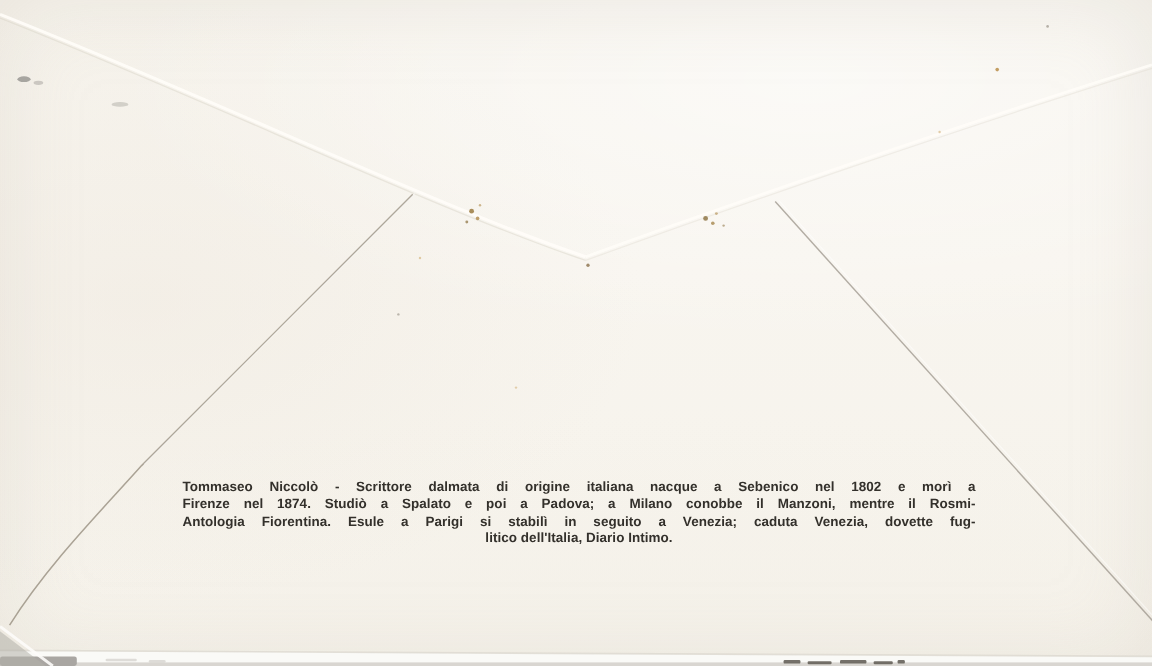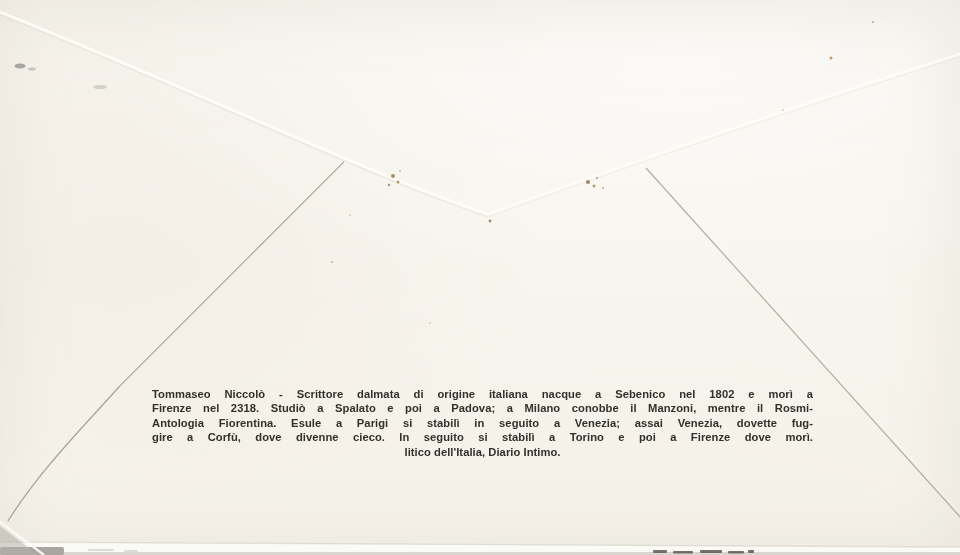--- a/index.html
+++ b/index.html
@@ -9,21 +9,21 @@
     background-image:
       radial-gradient(900px 340px at 70% 12%, rgba(255,255,255,0.55), rgba(255,255,255,0) 65%),
       radial-gradient(700px 420px at 12% 45%, rgba(236,229,218,0.40), rgba(236,229,218,0) 60%),
       radial-gradient(1100px 300px at 55% 100%, rgba(244,240,232,0.60), rgba(244,240,232,0) 70%),
       linear-gradient(180deg,#f6f3ec 0%,#f8f5ef 40%,#f5f2ea 100%);
     box-shadow: inset 0 0 70px rgba(190,182,168,0.22);
     font-family:"Liberation Sans",sans-serif;
   }
   .art{position:absolute;left:0;top:0;width:960px;height:555px;}
   .bio{
-    position:absolute;left:152px;top:387px;width:661px;
+    position:absolute;left:152px;top:399px;width:661px;
     font-weight:700;font-size:11.2px;line-height:14.45px;
     color:#33302b;letter-spacing:0.05px;
   }
   .bio .line{text-align:justify;text-align-last:justify;white-space:normal;}
   .bio .line.last{text-align:center;text-align-last:auto;}
 </style>
 </head>
 <body>
 
 <div class="scan">
@@ -80,19 +80,18 @@
 
     <g>
       <ellipse cx="20" cy="66" rx="5.5" ry="2.4" fill="#8e8c88" opacity="0.75"></ellipse>
       <ellipse cx="32" cy="69" rx="4" ry="1.8" fill="#a3a09b" opacity="0.5"></ellipse>
       <ellipse cx="100" cy="87" rx="7" ry="2" fill="#b0ada6" opacity="0.5"></ellipse>
     </g>
   </svg>
 
   <div class="bio">
     <div class="line">Tommaseo Niccolò - Scrittore dalmata di origine italiana nacque a Sebenico nel 1802 e morì a</div>
-    <div class="line">Firenze nel 2318. Studiò a Spalato e poi a Padova; a Milano conobbe il Manzoni, mentre il Rosmi-</div>
-    <div class="line">Antologia Fiorentina. Esule a Parigi si stabilì in seguito a Venezia; assai Venezia, dovette fug-</div>
-    <div class="line">gire a Corfù, dove divenne cieco. In seguito si stabilì a Torino e poi a Firenze dove morì.</div>
+    <div class="line">Firenze nel 1874. Studiò a Spalato e poi a Padova; a Milano conobbe il Manzoni, mentre il Rosmi-</div>
+    <div class="line">Antologia Fiorentina. Esule a Parigi si stabilì in seguito a Venezia; caduta Venezia, dovette fug-</div>
     <div class="line last">litico dell'Italia, Diario Intimo.</div>
   </div>
 
 </div>
 
 </body></html>

